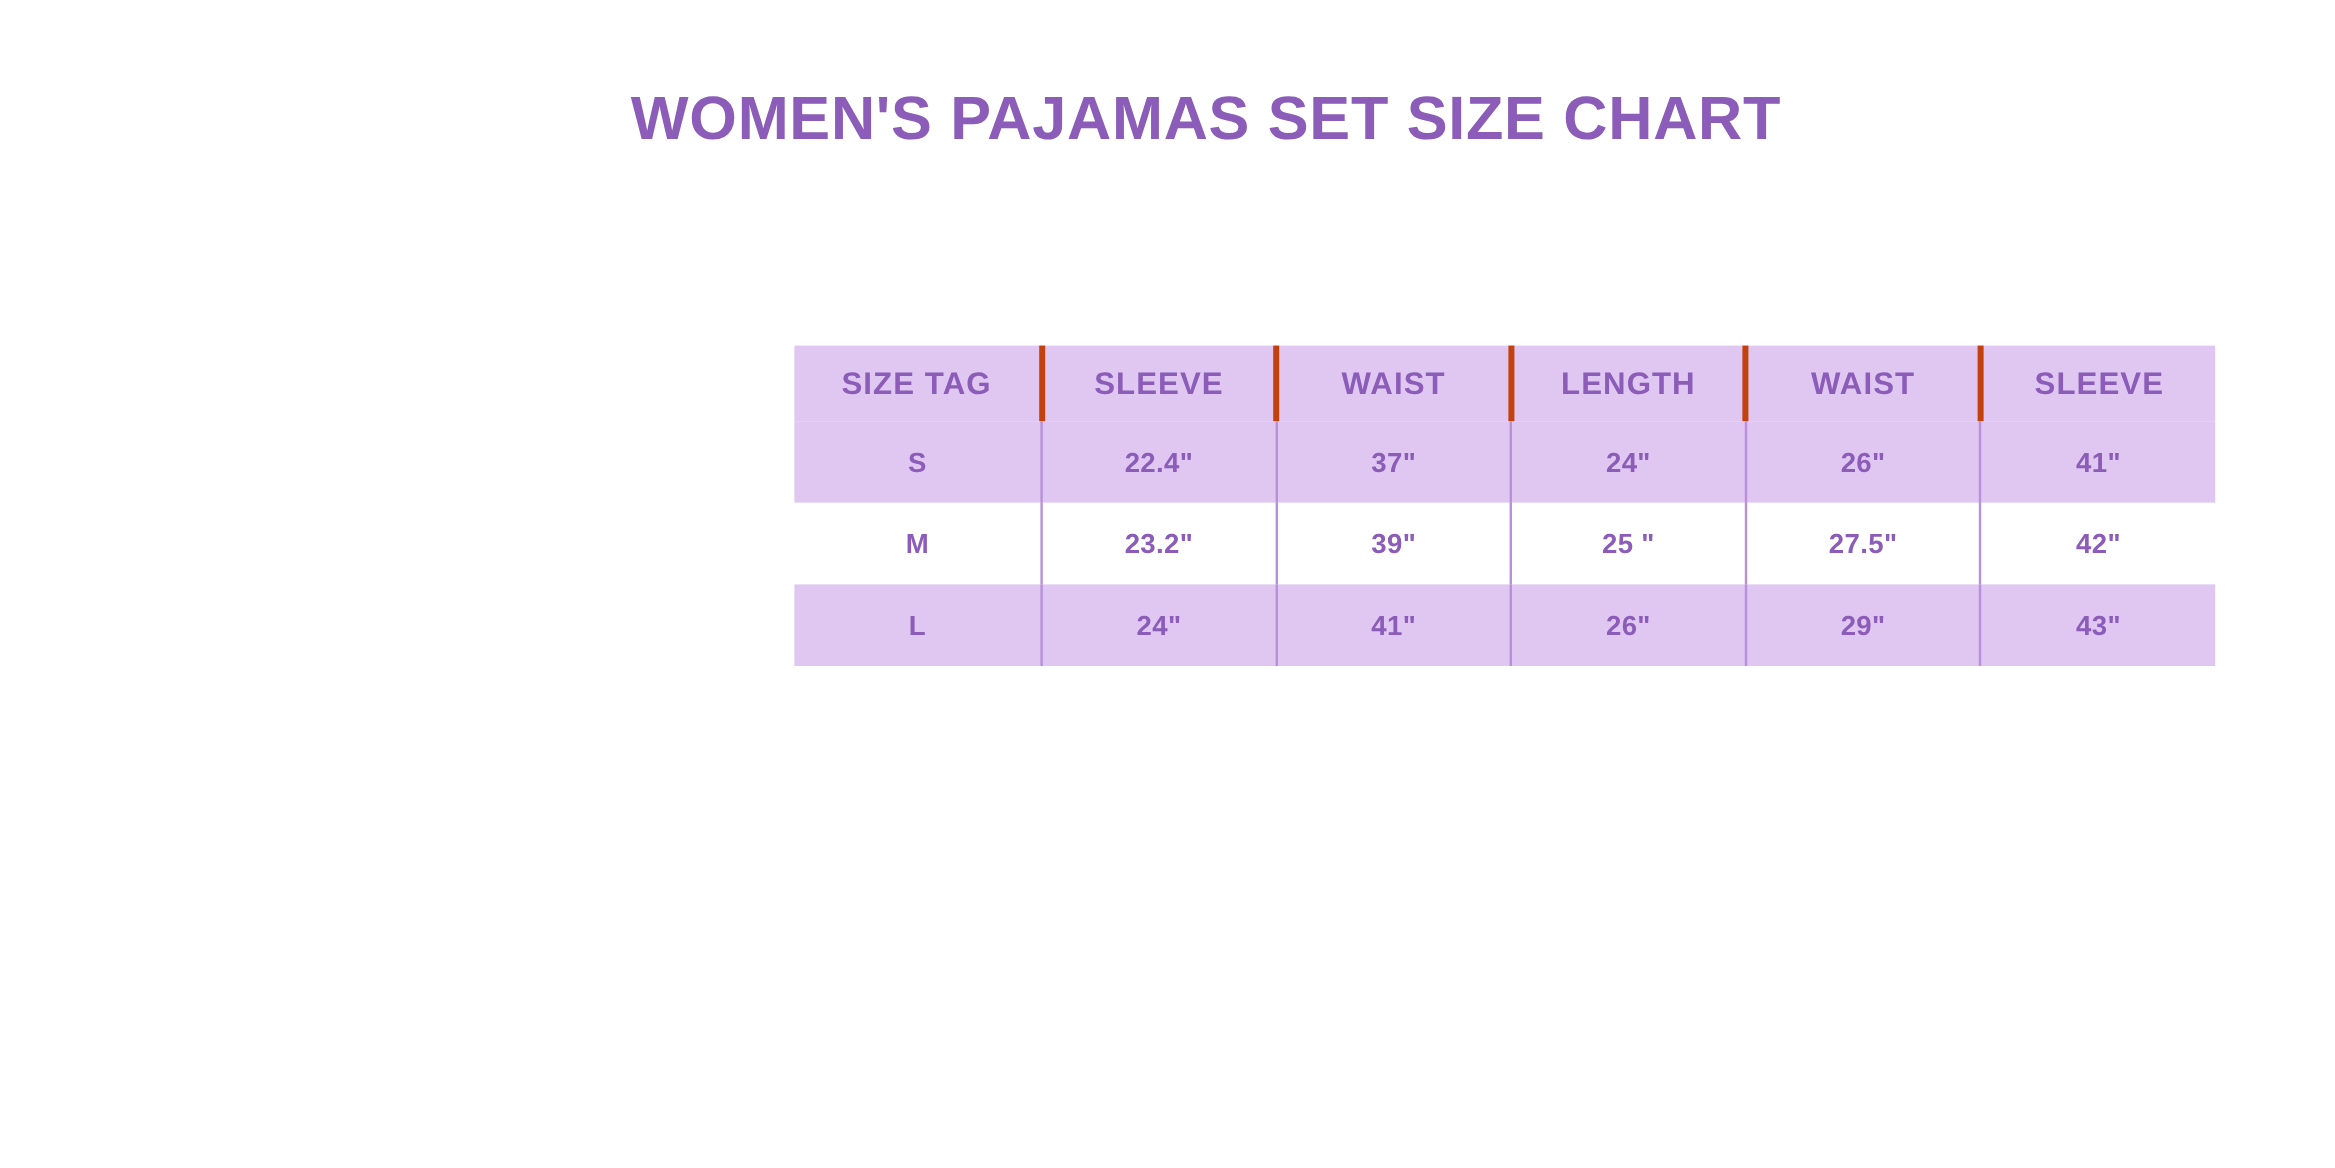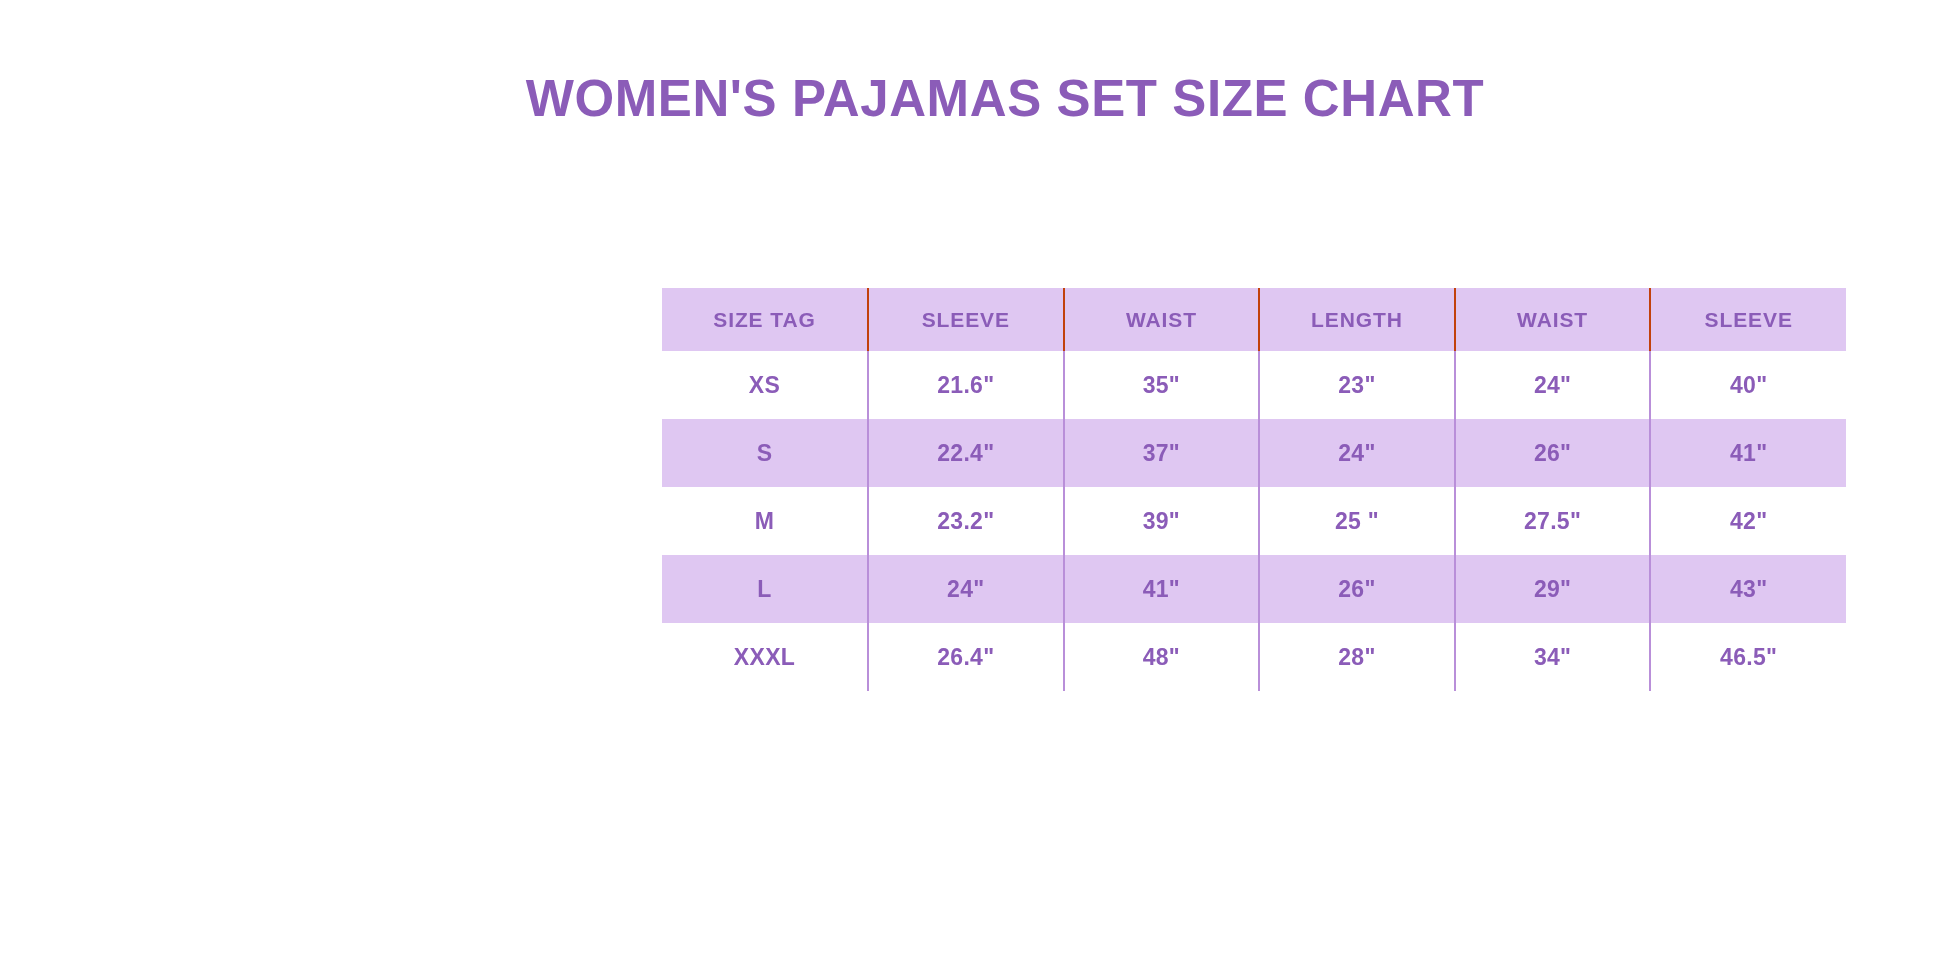--- a/index.html
+++ b/index.html
@@ -59,21 +59,21 @@
     vertical-align: middle;
     color: #8B5CB8;
     font-weight: bold;
     padding: 0;
     border: 0;
   }
 
   table.size-table thead th {
     height: 63px;
     background: #DFC7F2;
-    font-size: 21px;
+    font-size: 26px;
     letter-spacing: 0.9px;
   }
 
   table.size-table tbody td {
     height: 68px;
     font-size: 23px;
     letter-spacing: 0.3px;
     background: #ffffff;
   }
 
@@ -81,21 +81,21 @@
     background: #DFC7F2;
   }
 
   
   table.size-table th + th,
   table.size-table td + td {
     border-left: 2px solid #B98FD9;
   }
   
   table.size-table thead th + th {
-    border-left: 2px solid #c2410c;
+    border-left: 5px solid #c2410c;
     margin-left: 18px;
   }
 
   .cell-text {
     display: block;
     white-space: pre;
   }
 </style>
 </head>
 <body>
@@ -131,124 +131,84 @@
           <th>
               <span class="cell-text">WAIST</span>
             </th>
           <th>
               <span class="cell-text">SLEEVE</span>
             </th>
         </tr>
       </thead>
       <tbody>
 
+
+        <tr class="striped">
+          <td>
+              <span class="cell-text">S</span>
+            </td>
+          <td>
+              <span class="cell-text">22.4"</span>
+            </td>
+          <td>
+              <span class="cell-text">37"</span>
+            </td>
+          <td>
+              <span class="cell-text">24"</span>
+            </td>
+          <td>
+              <span class="cell-text">26"</span>
+            </td>
+          <td>
+              <span class="cell-text">41"</span>
+            </td>
+        </tr>
+
         <tr>
           <td>
-              <span class="cell-text">XS</span>
-            </td>
-          <td>
-              <span class="cell-text">21.6"</span>
-            </td>
-          <td>
-              <span class="cell-text">35"</span>
-            </td>
-          <td>
-              <span class="cell-text">23"</span>
+              <span class="cell-text">M</span>
+            </td>
+          <td>
+              <span class="cell-text">23.2"</span>
+            </td>
+          <td>
+              <span class="cell-text">39"</span>
+            </td>
+          <td>
+              <span class="cell-text">25 "</span>
+            </td>
+          <td>
+              <span class="cell-text">27.5"</span>
+            </td>
+          <td>
+              <span class="cell-text">42"</span>
+            </td>
+        </tr>
+
+        <tr class="striped">
+          <td>
+              <span class="cell-text">L</span>
             </td>
           <td>
               <span class="cell-text">24"</span>
             </td>
           <td>
-              <span class="cell-text">40"</span>
-            </td>
-        </tr>
-
-        <tr class="striped">
-          <td>
-              <span class="cell-text">S</span>
-            </td>
-          <td>
-              <span class="cell-text">22.4"</span>
-            </td>
-          <td>
-              <span class="cell-text">37"</span>
-            </td>
-          <td>
-              <span class="cell-text">24"</span>
+              <span class="cell-text">41"</span>
             </td>
           <td>
               <span class="cell-text">26"</span>
             </td>
           <td>
-              <span class="cell-text">41"</span>
-            </td>
-        </tr>
-
-        <tr>
-          <td>
-              <span class="cell-text">M</span>
-            </td>
-          <td>
-              <span class="cell-text">23.2"</span>
-            </td>
-          <td>
-              <span class="cell-text">39"</span>
-            </td>
-          <td>
-              <span class="cell-text">25 "</span>
-            </td>
-          <td>
-              <span class="cell-text">27.5"</span>
-            </td>
-          <td>
-              <span class="cell-text">42"</span>
-            </td>
-        </tr>
-
-        <tr class="striped">
-          <td>
-              <span class="cell-text">L</span>
-            </td>
-          <td>
-              <span class="cell-text">24"</span>
-            </td>
-          <td>
-              <span class="cell-text">41"</span>
-            </td>
-          <td>
-              <span class="cell-text">26"</span>
-            </td>
-          <td>
               <span class="cell-text">29"</span>
             </td>
           <td>
               <span class="cell-text">43"</span>
             </td>
         </tr>
 
 
 
-        <tr>
-          <td>
-              <span class="cell-text">XXXL</span>
-            </td>
-          <td>
-              <span class="cell-text">26.4"</span>
-            </td>
-          <td>
-              <span class="cell-text">48"</span>
-            </td>
-          <td>
-              <span class="cell-text">28"</span>
-            </td>
-          <td>
-              <span class="cell-text">34"</span>
-            </td>
-          <td>
-              <span class="cell-text">46.5"</span>
-            </td>
-        </tr>
 
       </tbody>
     </table>
   </div>
 
 </div>
 
 </body></html>

